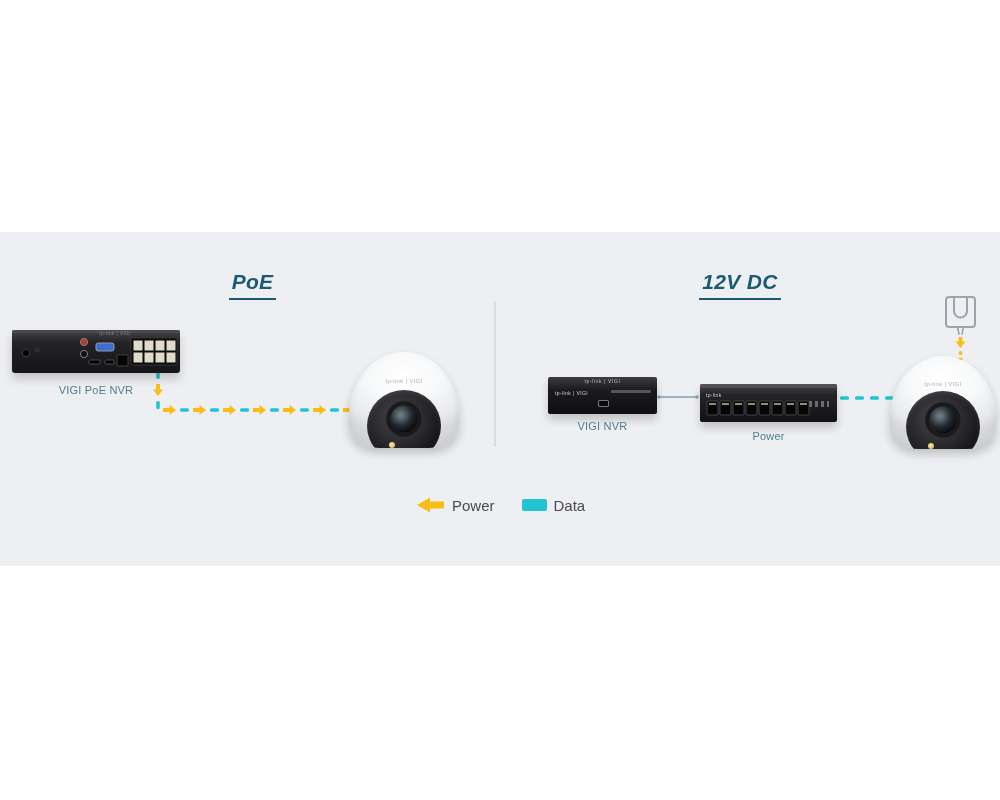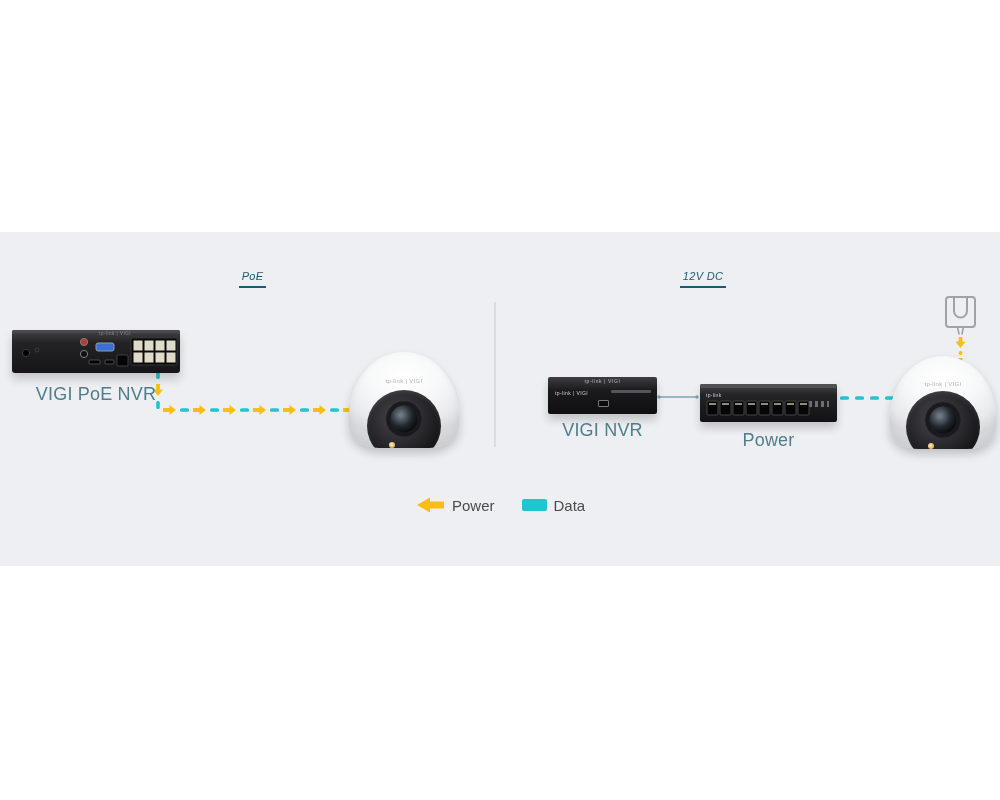--- a/index.html
+++ b/index.html
@@ -13,32 +13,32 @@
     position:absolute;left:0;top:232px;width:1000px;height:334px;
     background:var(--band,#eeeff2);
   }
   .divider{
     position:absolute;left:494px;top:302px;width:2px;height:145px;
     background:var(--divider,#dbdce0);
   }
   .section-title{
     position:absolute;top:270px;text-align:center;
     color:var(--title,#1a5b72);
-    font-size:11px;font-weight:400;font-style:italic;letter-spacing:.3px;
+    font-size:21px;font-weight:700;font-style:italic;letter-spacing:.3px;
   }
   .section-title span{
     display:inline-block;padding:0 3px 4px 3px;
     border-bottom:2px solid var(--title,#1a5b72);
   }
   .title-poe{left:195px;width:115px;}
-  .title-dc{left:645px;width:116px;}
+  .title-dc{left:682px;width:116px;}
 
   .device-label{
     position:absolute;text-align:center;
-    color:var(--device_label,#4e7e8c);font-size:18px;letter-spacing:.2px;
+    color:var(--device_label,#4e7e8c);font-size:11px;letter-spacing:.2px;
   }
   .label-nvr1{left:12px;top:384px;width:168px;}
   .label-nvr2{left:548px;top:420px;width:109px;}
   .label-switch{left:700px;top:430px;width:137px;}
 
   svg.overlay{position:absolute;left:0;top:0;width:1000px;height:800px;pointer-events:none;}
 
   
   .device{position:absolute;}
   .nvr1{left:12px;top:330px;width:168px;height:43px;

